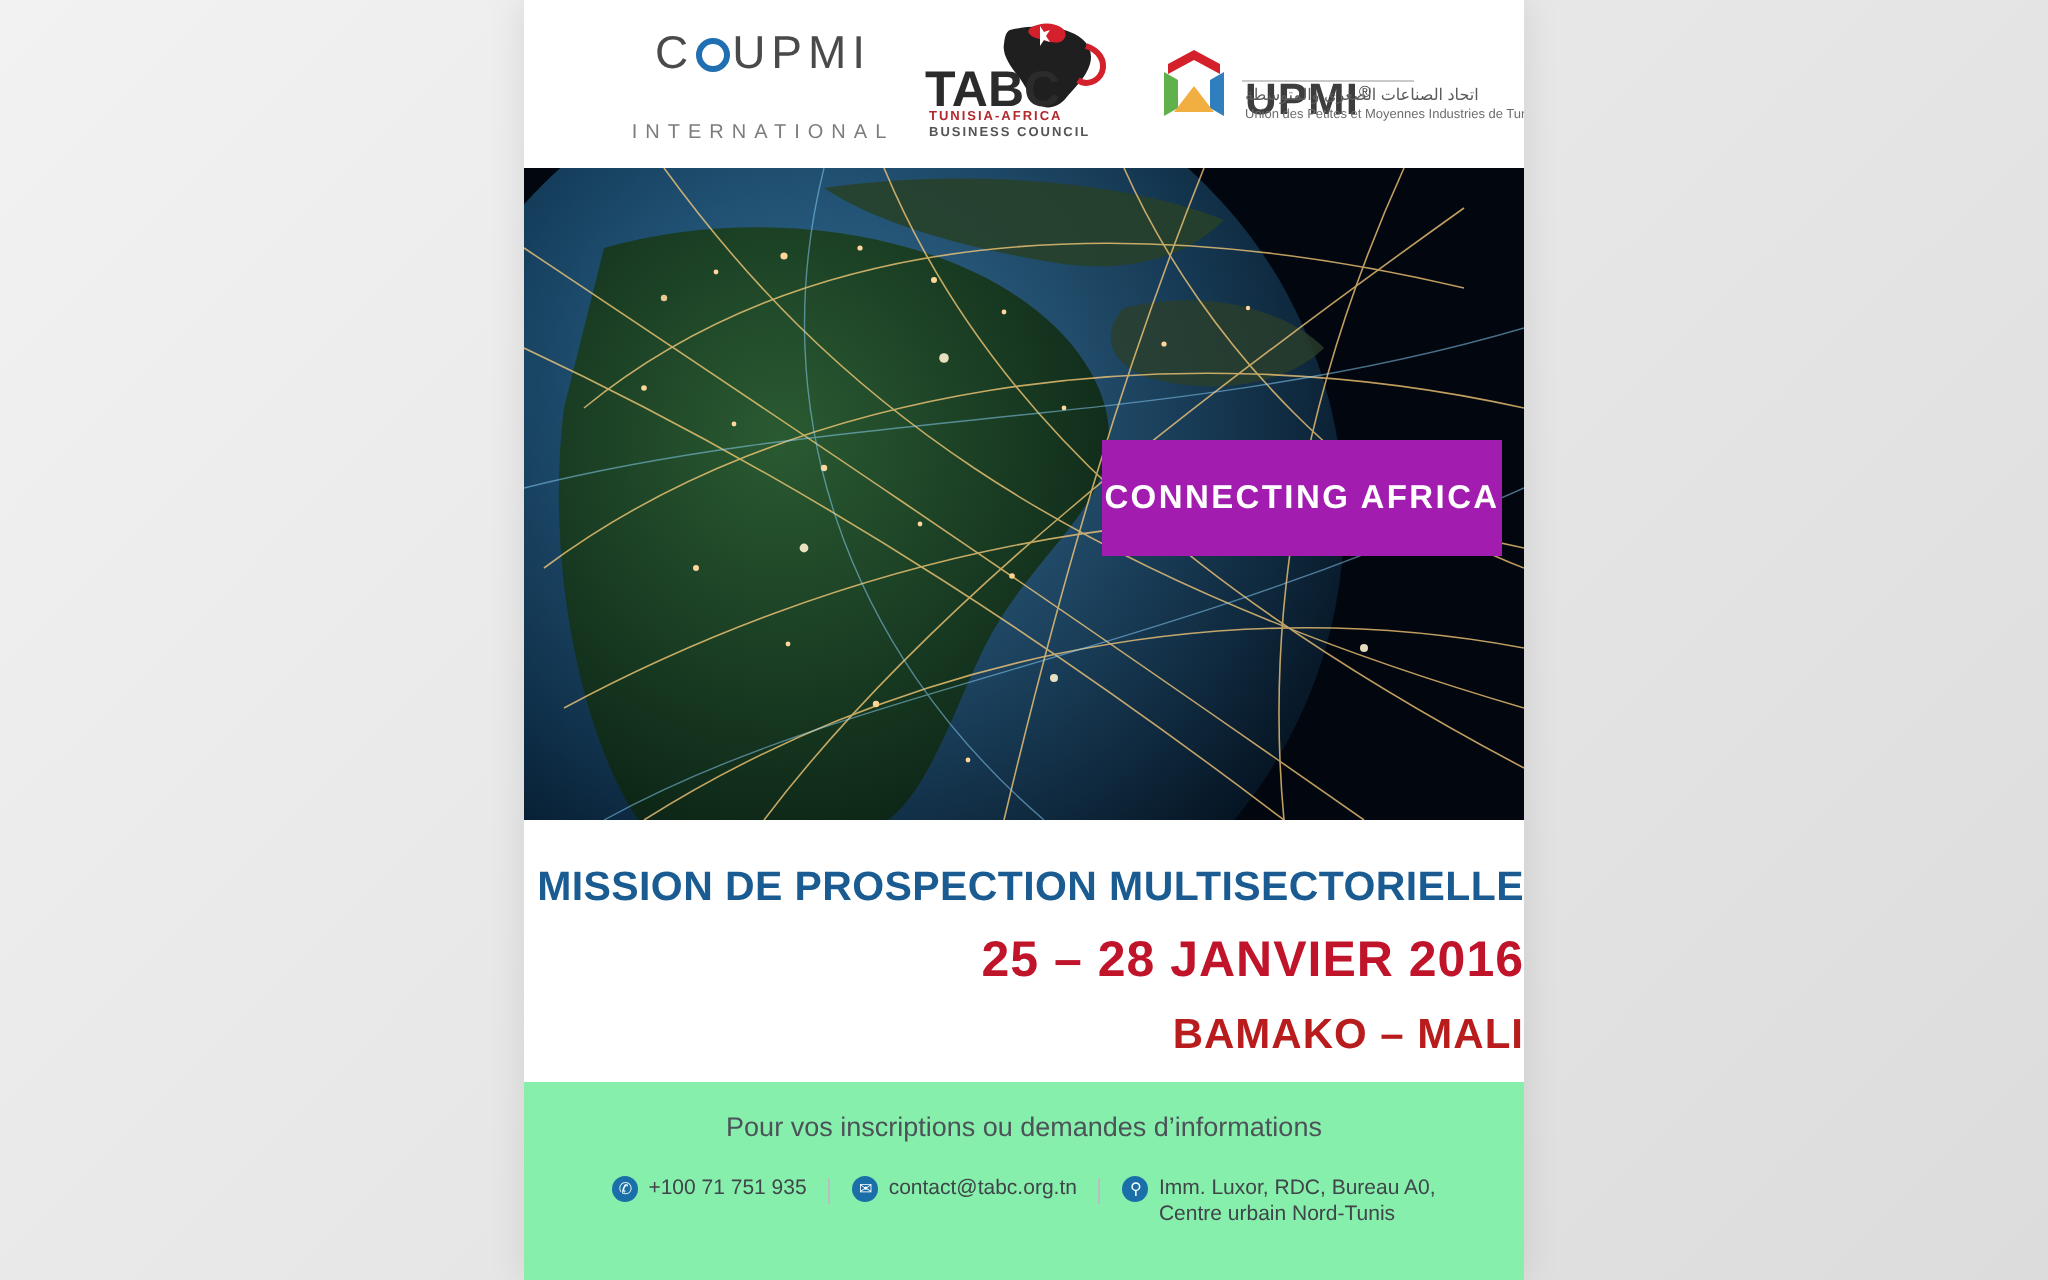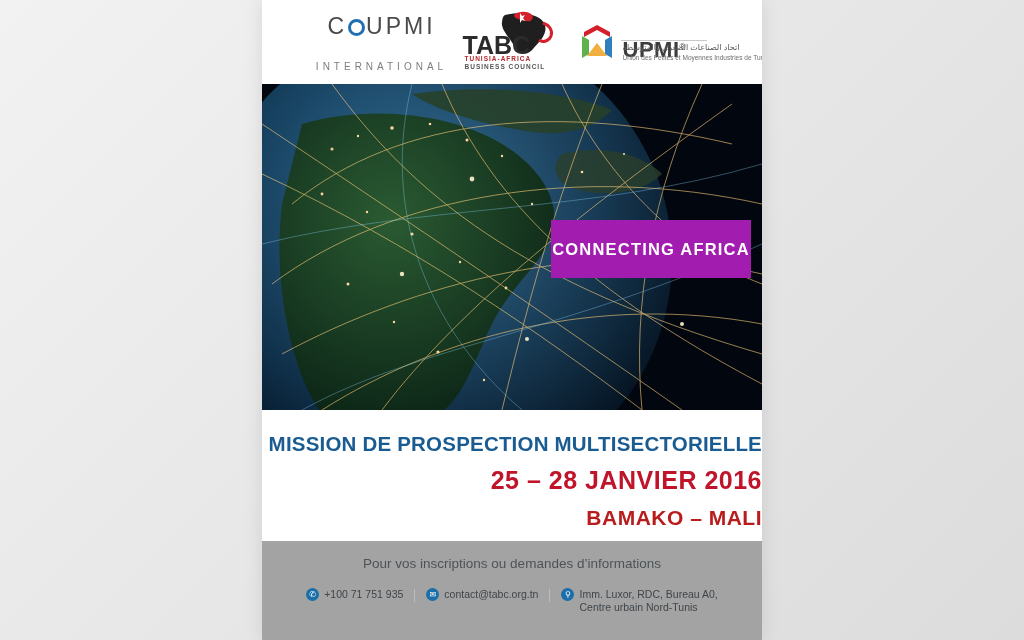--- a/index.html
+++ b/index.html
@@ -204,21 +204,21 @@
     letter-spacing: 0.5px;
   }
 
   
   .footer {
     position: absolute;
     left: 0;
     bottom: 0;
     width: 500px;
     height: 99px;
-    background: #a3a3a3;
+    background: #86efac;
     text-align: center;
     box-sizing: border-box;
     padding-top: 13px;
   }
   .f-line {
     color: #4c5358;
     font-size: 13.5px;
     line-height: 20px;
   }
   .contacts {

